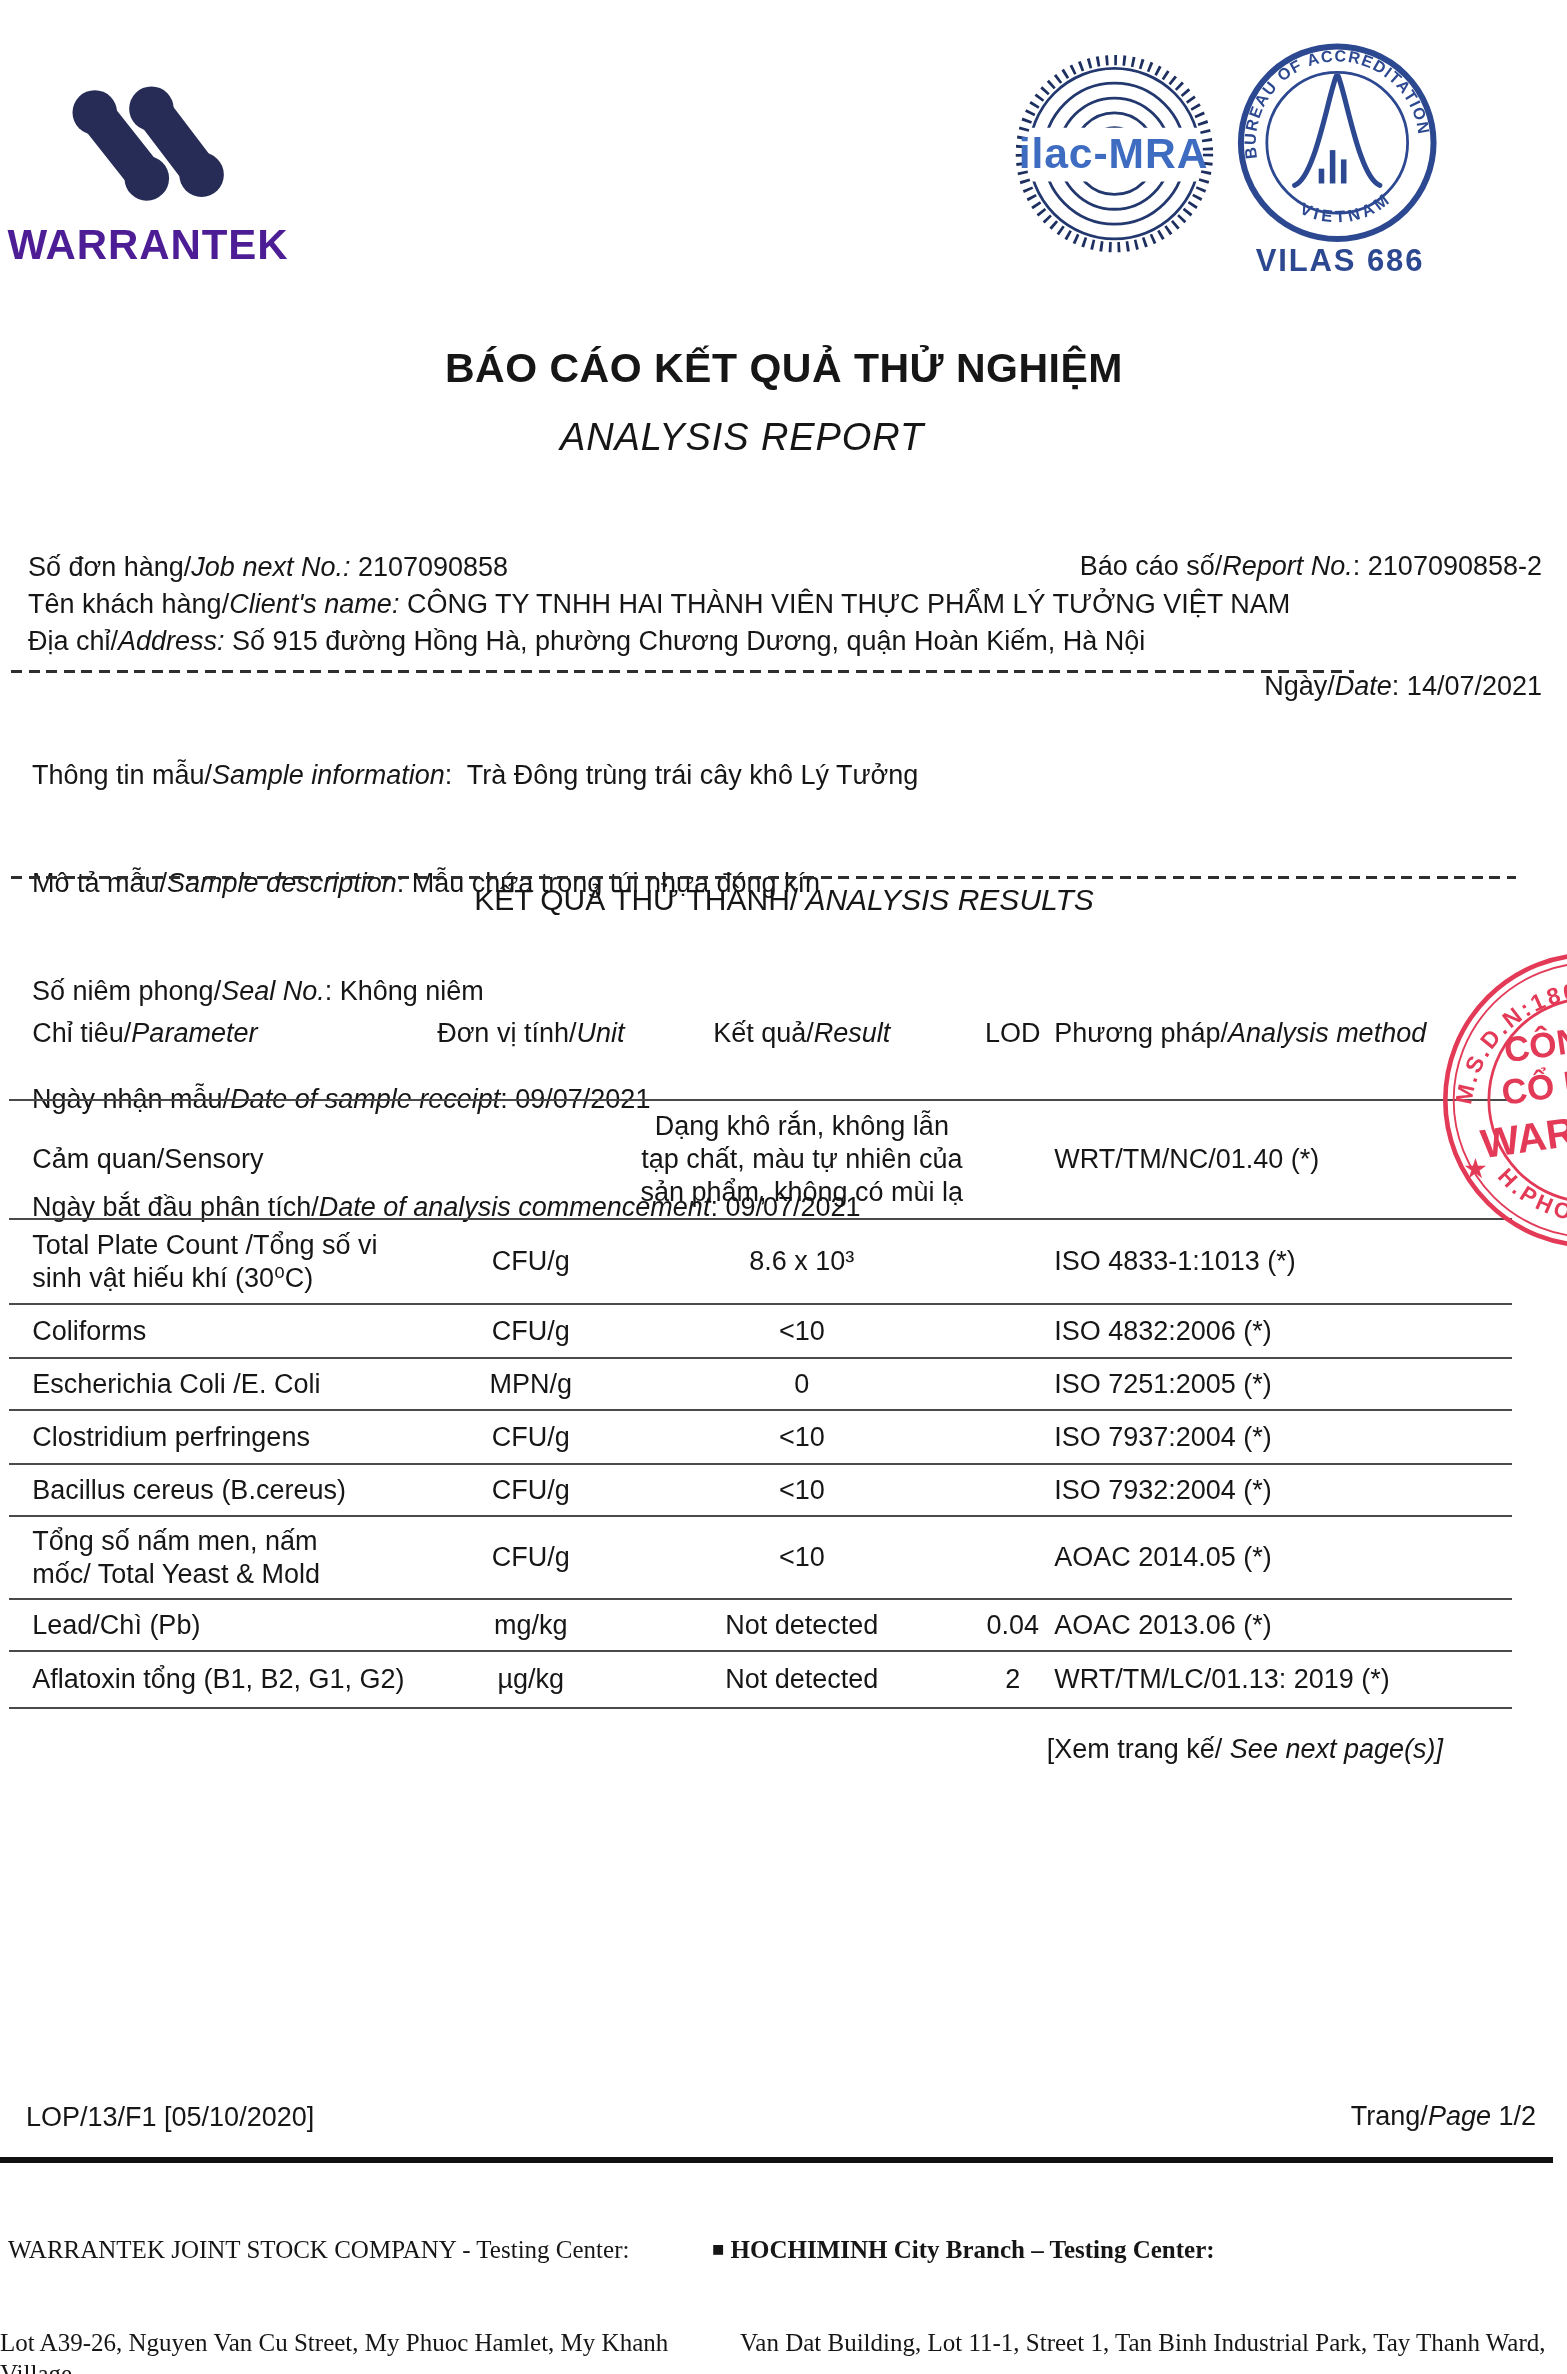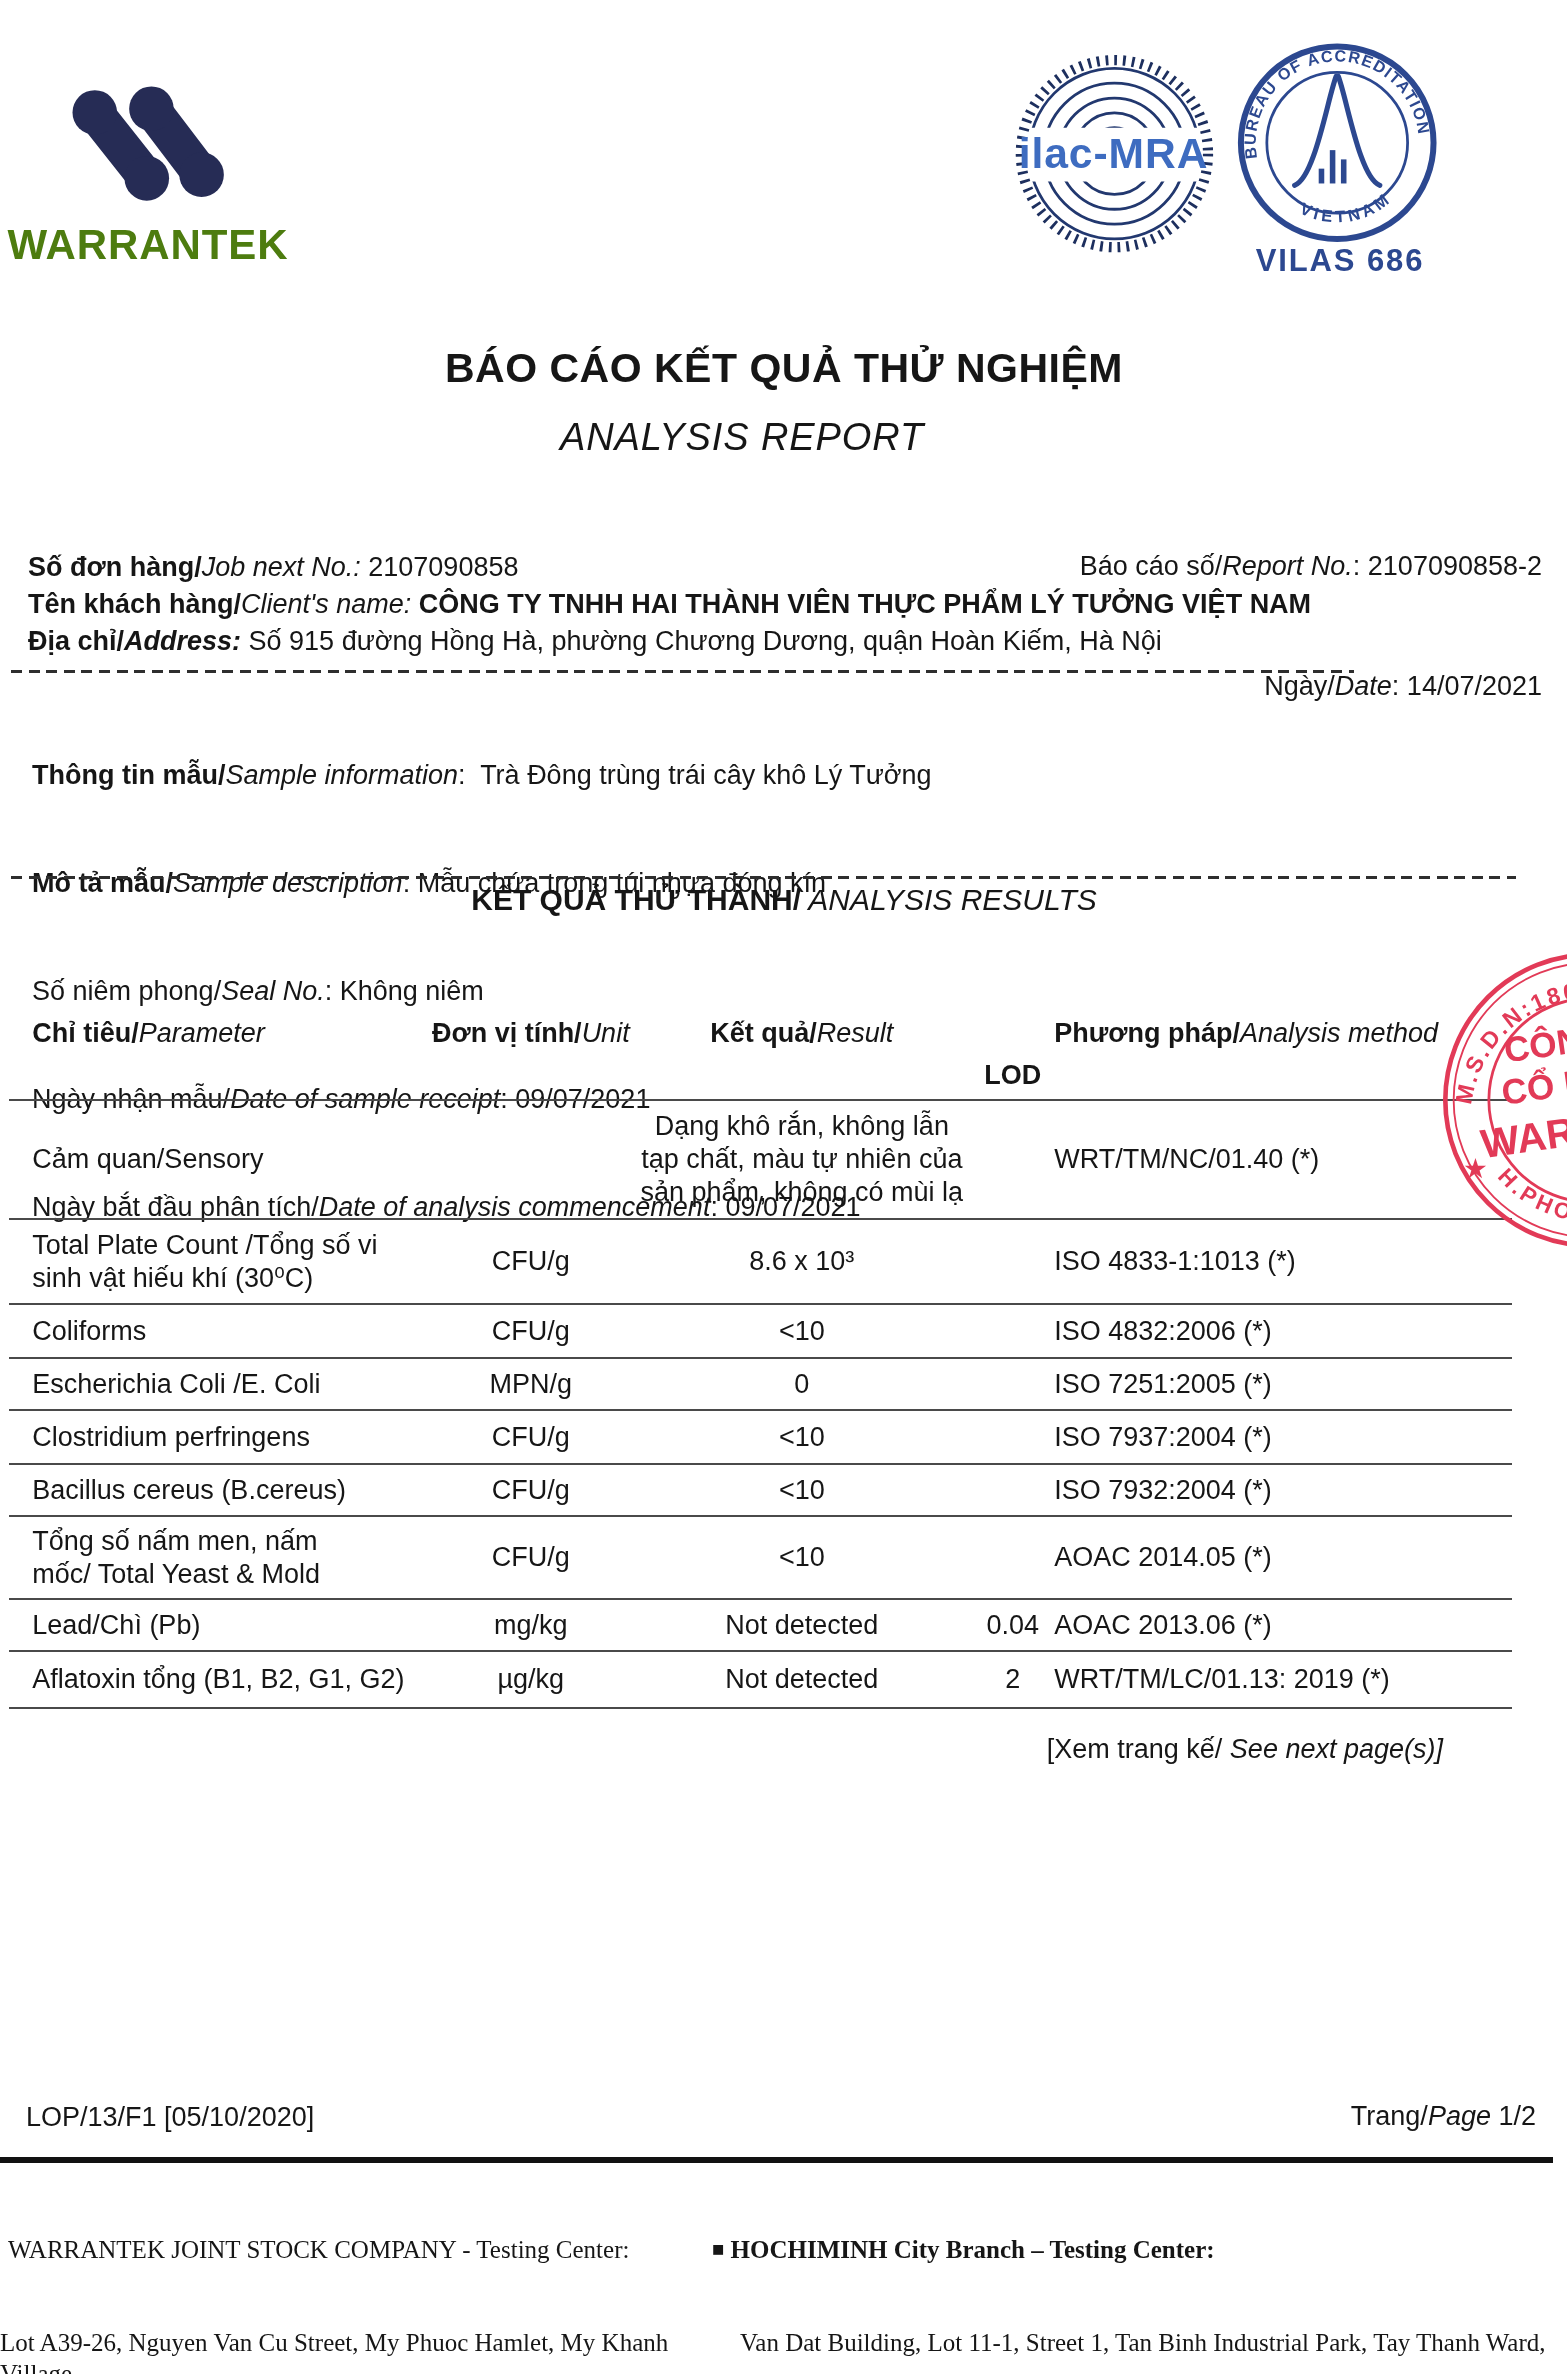--- a/index.html
+++ b/index.html
@@ -3,28 +3,28 @@
 <meta charset="utf-8">
 <style>
   html,body{margin:0;padding:0;background:#ffffff;}
   .page{
     position:relative;width:1568px;height:2375px;background:#ffffff;
     font-family:"Liberation Sans","DejaVu Sans",sans-serif;color:#161616;
     overflow:hidden;
   }
   .abs{position:absolute;}
   
-  .wordmark{left:7.4px;top:221px;font-size:42px;font-weight:bold;color:#4d7c0f;letter-spacing:0.9px;}
+  .wordmark{left:7.4px;top:221px;font-size:42px;font-weight:bold;color:#4c1d95;letter-spacing:0.9px;}
   .vilas-label{left:1224px;top:243px;width:232px;text-align:center;font-size:31px;font-weight:bold;color:#2c4890;letter-spacing:1.9px;}
   
   .title-vi{left:0;top:345px;width:1568px;text-align:center;font-size:41px;font-weight:bold;letter-spacing:0.5px;}
   .title-en{left:0;top:416px;width:1484px;text-align:center;font-size:38px;font-style:italic;letter-spacing:0.9px;}
   
   .line{white-space:pre-wrap;font-size:27px;line-height:37px;}
-  .b{font-weight:bold;margin-top:42px;}
+  .b{font-weight:normal;}
   .i{font-style:italic;}
   .meta-right{right:26px;top:466px;text-align:right;line-height:40px;}
   .job-line{left:28px;top:549px;}
   .client-line{left:28px;top:586px;}
   .addr-line{left:28px;top:623px;}
   .dash{height:2.8px;background:repeating-linear-gradient(90deg,#2e2e2e 0 11px,transparent 11px 17.6px);}
   .dash1{left:11px;top:670px;width:1343px;}
   .dash2{left:11px;top:876px;width:1505px;}
   .sample-block{left:32px;top:685px;line-height:36px;}
   .results-title{left:0;top:883px;width:1568px;text-align:center;font-size:30px;}

